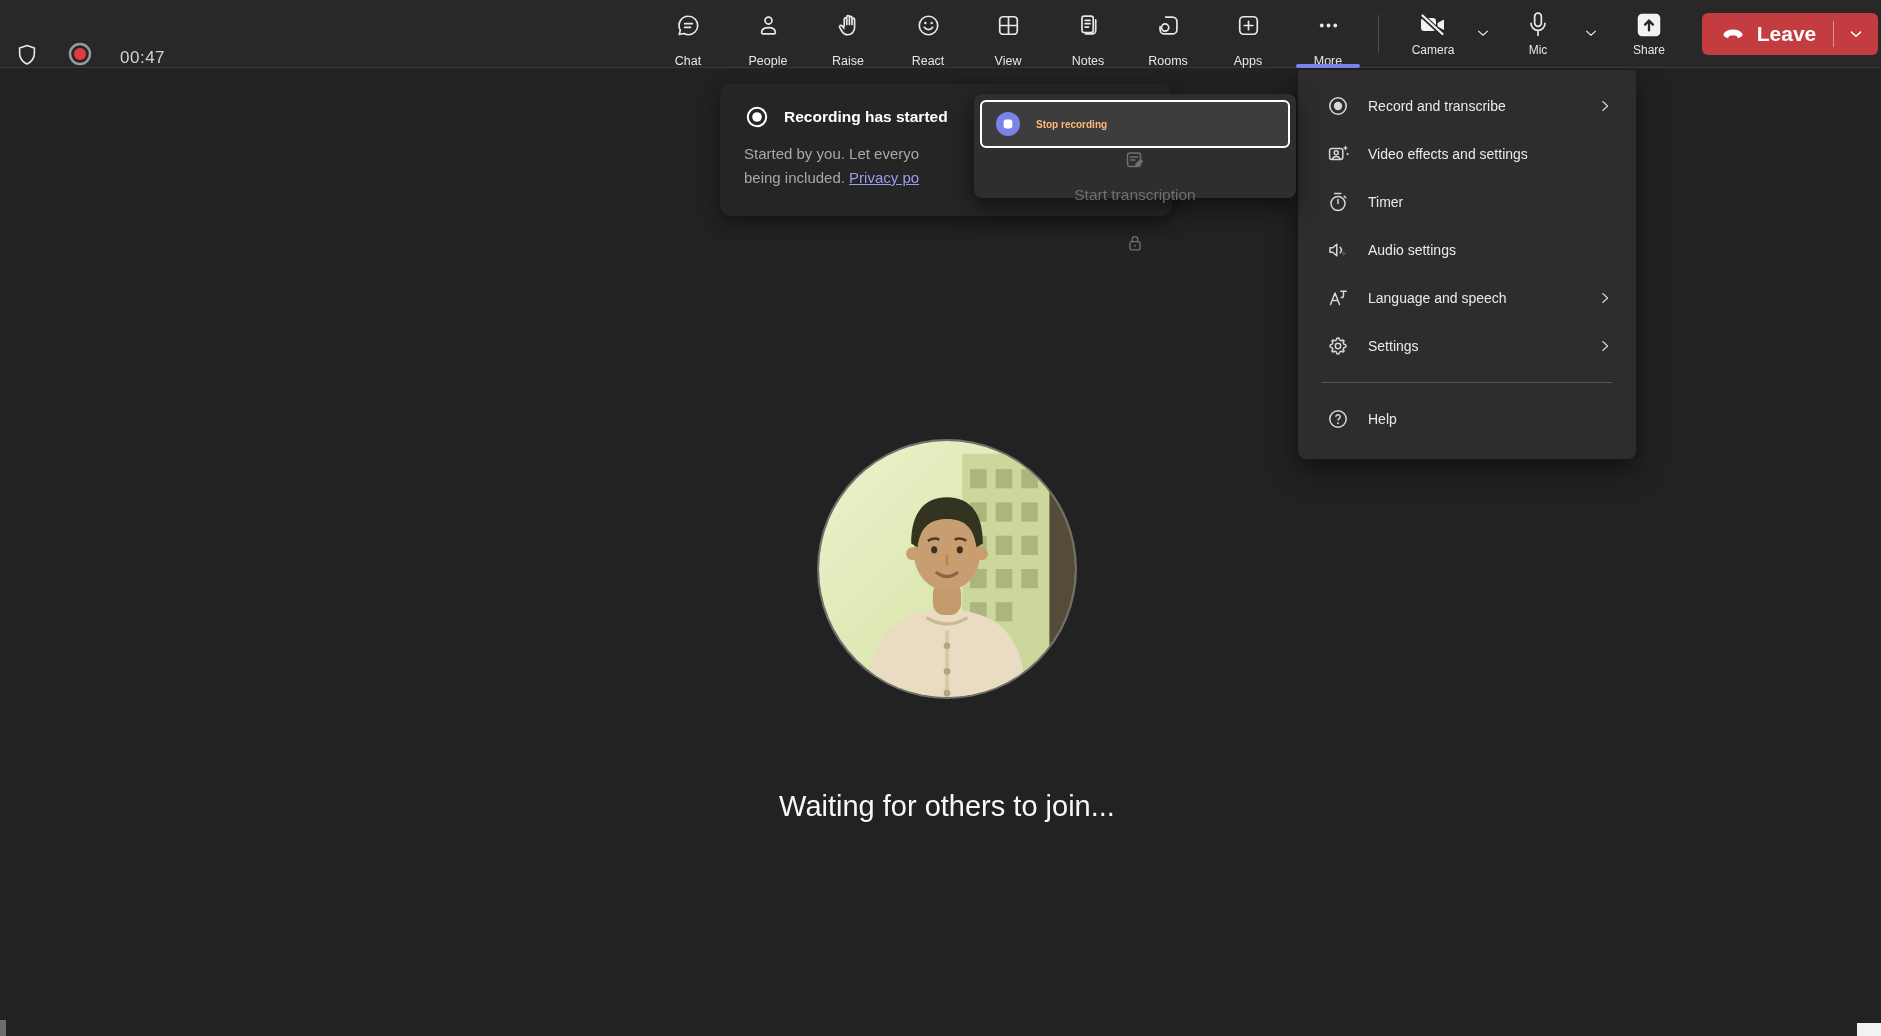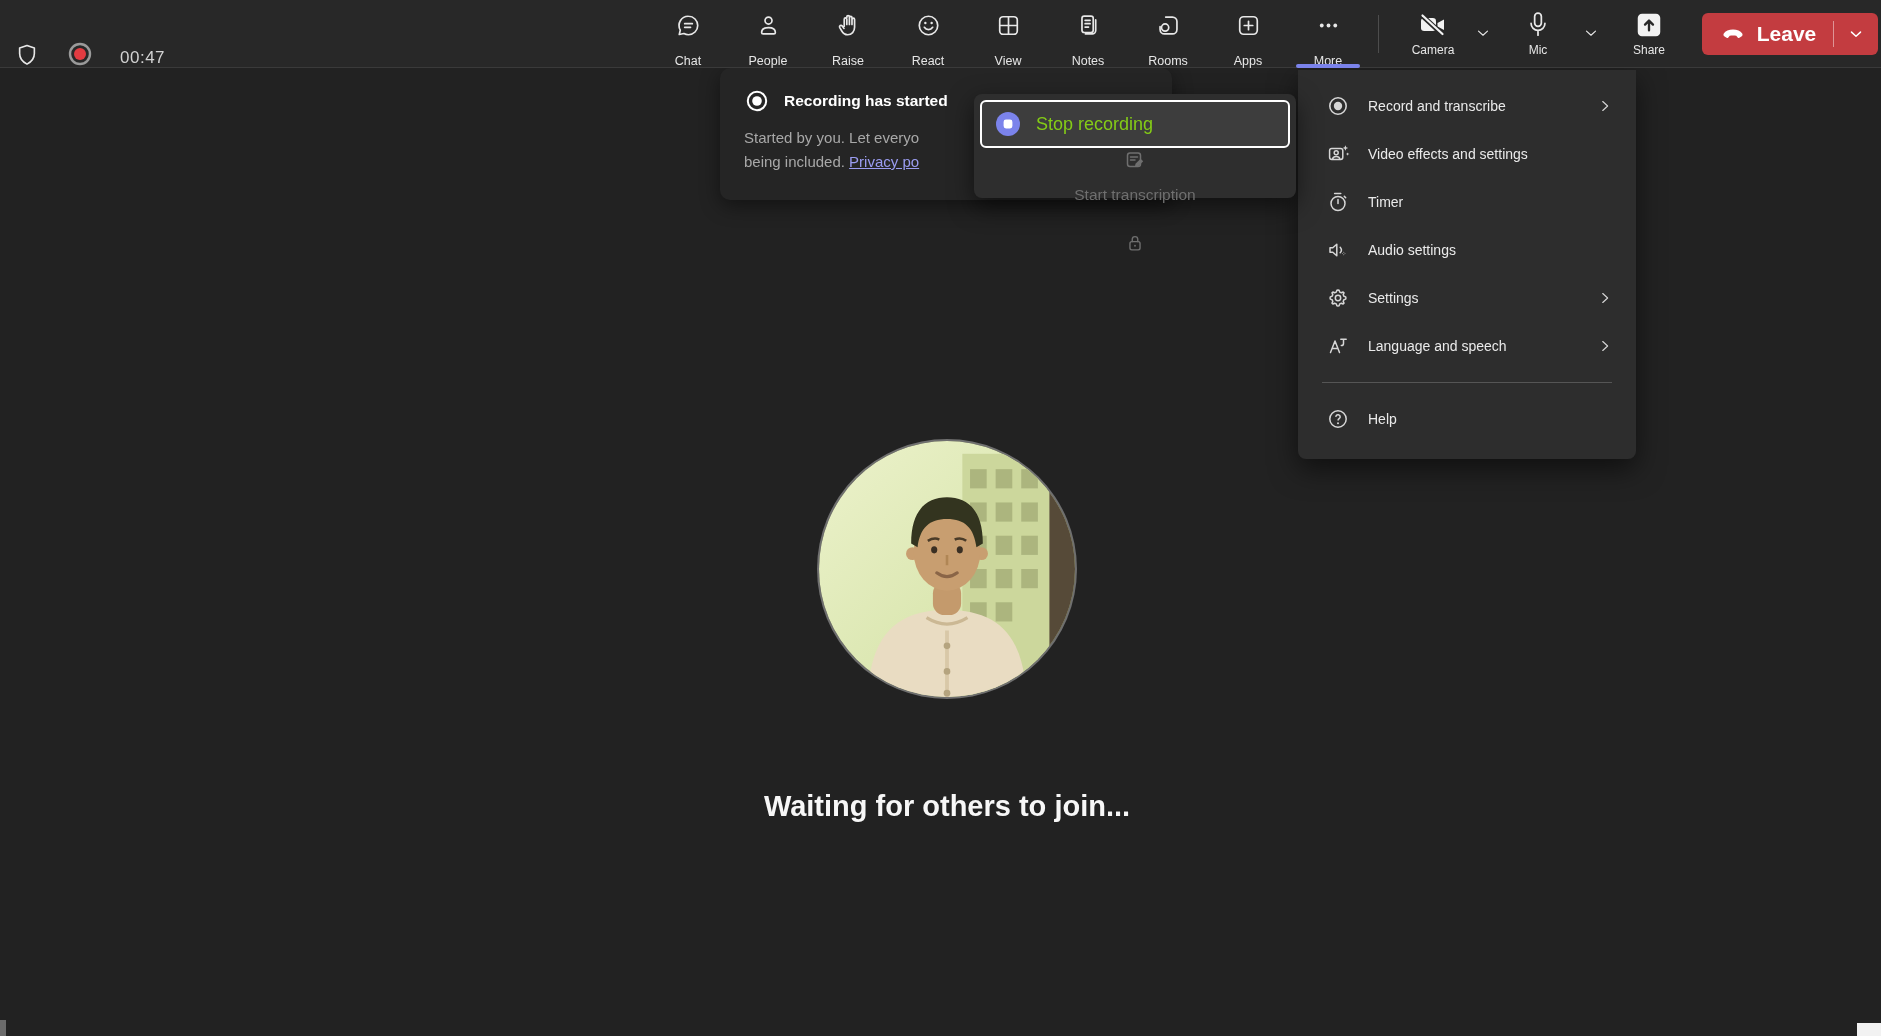--- a/index.html
+++ b/index.html
@@ -24,44 +24,44 @@
   .dev-btn .lbl { font-size:12px; color:#e6e6e6; margin-top:3px; }
   .chev-btn { position:absolute; top:18px; width:30px; height:30px; display:flex; align-items:center; justify-content:center; cursor:pointer; }
 
   .leave-btn { position:absolute; left:1702px; top:13px; width:176px; height:42px; background:#c33c40; border-radius:6px; display:flex; align-items:stretch; cursor:pointer; }
   .leave-main { display:flex; align-items:center; justify-content:center; gap:10px; width:131px; }
   .leave-main .lbl { color:#ffffff; font-size:21px; font-weight:700; }
   .leave-sep { width:1px; margin:8px 0; background:rgba(255,255,255,.45); }
   .leave-chev { flex:1; display:flex; align-items:center; justify-content:center; }
 
   
-  .toast { position:absolute; left:720px; top:68px; width:452px; height:132px; background:#252525; border-radius:10px; box-shadow:0 6px 20px rgba(0,0,0,.45); padding:20px 24px 0 24px; z-index:1; }
+  .toast { position:absolute; left:720px; top:84px; width:452px; height:132px; background:#252525; border-radius:10px; box-shadow:0 6px 20px rgba(0,0,0,.45); padding:20px 24px 0 24px; z-index:1; }
   .toast-head { display:flex; align-items:center; gap:14px; }
   .toast-title { font-size:15.5px; font-weight:700; color:#ffffff; }
   .toast-body { margin:12px 0 0 0; font-size:15px; color:#a8a8a8; line-height:1.6; white-space:nowrap; overflow:hidden; }
   .toast-link { color:#9a9cf0; text-decoration:underline; cursor:pointer; }
 
   
   .rec-menu { position:absolute; left:974px; top:94px; width:322px; background:#2e2e2e; border-radius:8px; box-shadow:0 8px 24px rgba(0,0,0,.55); padding:6px; z-index:3; }
   .rec-item { display:flex; align-items:center; gap:14px; padding:0 12px; border-radius:6px; cursor:pointer; }
   .rec-item.focused { height:48px; background:#3d3d3d; border:2px solid #ffffff; }
-  .rec-item.focused .lbl { color:#84cc16; font-size:18px; }
+  .rec-item.focused .lbl { color:#fdba74; font-size:10px;font-weight:bold; }
   .rec-item.disabled { height:44px; cursor:default;flex-direction:column; }
   .rec-item.disabled .lbl { color:#6f6f6f; font-size:15.5px; }
   .rec-spacer { flex:1; }
 
   
   .more-menu { position:absolute; left:1298px; top:70px; width:338px; background:#2d2d2d; border-radius:0 0 8px 8px; box-shadow:0 10px 28px rgba(0,0,0,.55); padding:12px 0 16px 0; z-index:2; }
   .menu-item { height:48px; display:flex; align-items:center; gap:18px; padding:0 22px 0 28px; cursor:pointer; }
   .menu-item .lbl { font-size:14px; color:#eaeaea; flex:1; }
   .menu-divider { height:1px; background:#555555; margin:12px 24px; }
 
   
   .avatar { position:absolute; left:819px; top:441px; width:256px; height:256px; border-radius:50%; overflow:hidden; box-shadow:0 0 0 2px rgba(255,255,255,.35); }
-  .waiting { position:absolute; left:947px; top:790px; transform:translateX(-50%); font-size:29px; font-weight:700; color:#f7f7f7; white-space:nowrap; }
+  .waiting { position:absolute; left:947px; top:790px; transform:translateX(-50%); font-size:29px; font-weight:400; color:#f7f7f7; white-space:nowrap; }
 
   
   .corner-br { position:absolute; right:0; bottom:0; width:24px; height:13px; background:#f2f2f2; }
   .corner-bl { position:absolute; left:0; bottom:0; width:6px; height:16px; background:#6b6b6b; }
 
   .st { stroke:#e8e8e8; stroke-width:1.5; fill:none; stroke-linecap:round; stroke-linejoin:round; }
   .st-menu { stroke:#d6d6d6; stroke-width:1.5; fill:none; stroke-linecap:round; stroke-linejoin:round; }
   .st-dis { stroke:#6f6f6f; stroke-width:1.5; fill:none; stroke-linecap:round; stroke-linejoin:round; }
 </style>
 </head>
@@ -321,39 +321,39 @@
           <path class="st-menu" d="M14.2 9.2a4.2 4.2 0 0 1 0 5.6"></path>
           <path d="M17.8 13.4l.6 1.5 1.5.6-1.5.6-.6 1.5-.6-1.5-1.5-.6 1.5-.6z" fill="#d6d6d6"></path>
           <circle cx="17.8" cy="15.5" r="1" fill="#2d2d2d"></circle>
         </svg>
     </span>
     <span class="lbl">Audio settings</span>
   </div>
   <div class="menu-item">
     <span>
       <svg width="24" height="24" viewBox="0 0 24 24">
+          <path class="st-menu" d="M4.5 18.5L9 7l4.5 11.5M6.2 14.6h5.6"></path>
+          <path class="st-menu" d="M14.8 5.2h5.4M17.5 5.2v4.2a2.2 2.2 0 0 1-2.2 2.2"></path>
+        </svg>
+    </span>
+    <span class="lbl">Language and speech</span>
+    <span>
+      <svg width="18" height="18" viewBox="0 0 24 24">
+          <path class="st-menu" d="M9 6l6.5 6L9 18"></path>
+        </svg>
+    </span>
+  </div>
+  <div class="menu-item">
+    <span>
+      <svg width="24" height="24" viewBox="0 0 24 24">
           <path class="st-menu" d="M12 4.1l1.1.2.6 1.8 1.7.7 1.7-.8.9.9-.8 1.7.7 1.7 1.8.6.2 1.1-.2 1.1-1.8.6-.7 1.7.8 1.7-.9.9-1.7-.8-1.7.7-.6 1.8-1.1.2-1.1-.2-.6-1.8-1.7-.7-1.7.8-.9-.9.8-1.7-.7-1.7-1.8-.6L4.1 12l.2-1.1 1.8-.6.7-1.7-.8-1.7.9-.9 1.7.8 1.7-.7.6-1.8z"></path>
           <circle class="st-menu" cx="12" cy="12" r="2.7"></circle>
         </svg>
     </span>
     <span class="lbl">Settings</span>
-    <span>
-      <svg width="18" height="18" viewBox="0 0 24 24">
-          <path class="st-menu" d="M9 6l6.5 6L9 18"></path>
-        </svg>
-    </span>
-  </div>
-  <div class="menu-item">
-    <span>
-      <svg width="24" height="24" viewBox="0 0 24 24">
-          <path class="st-menu" d="M4.5 18.5L9 7l4.5 11.5M6.2 14.6h5.6"></path>
-          <path class="st-menu" d="M14.8 5.2h5.4M17.5 5.2v4.2a2.2 2.2 0 0 1-2.2 2.2"></path>
-        </svg>
-    </span>
-    <span class="lbl">Language and speech</span>
     <span>
       <svg width="18" height="18" viewBox="0 0 24 24">
           <path class="st-menu" d="M9 6l6.5 6L9 18"></path>
         </svg>
     </span>
   </div>
   <div class="menu-divider"></div>
   <div class="menu-item">
     <span>
       <svg width="24" height="24" viewBox="0 0 24 24">

